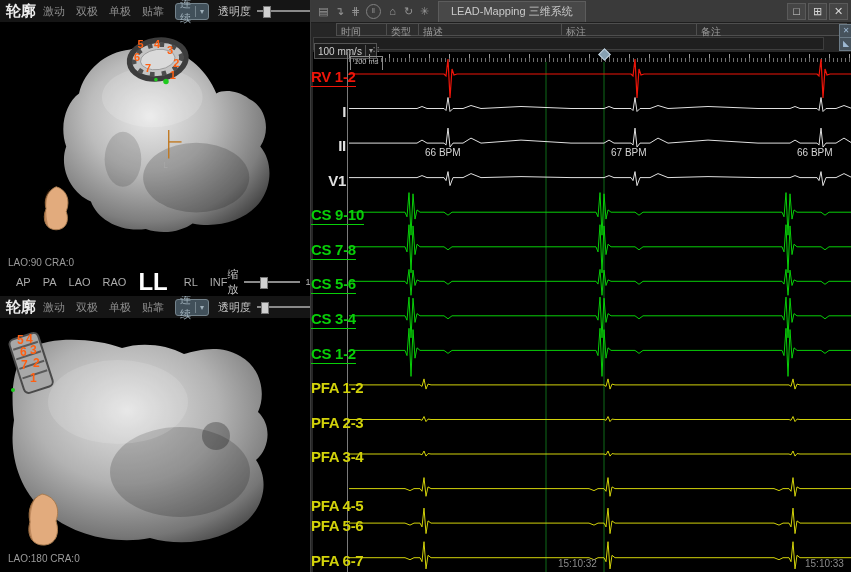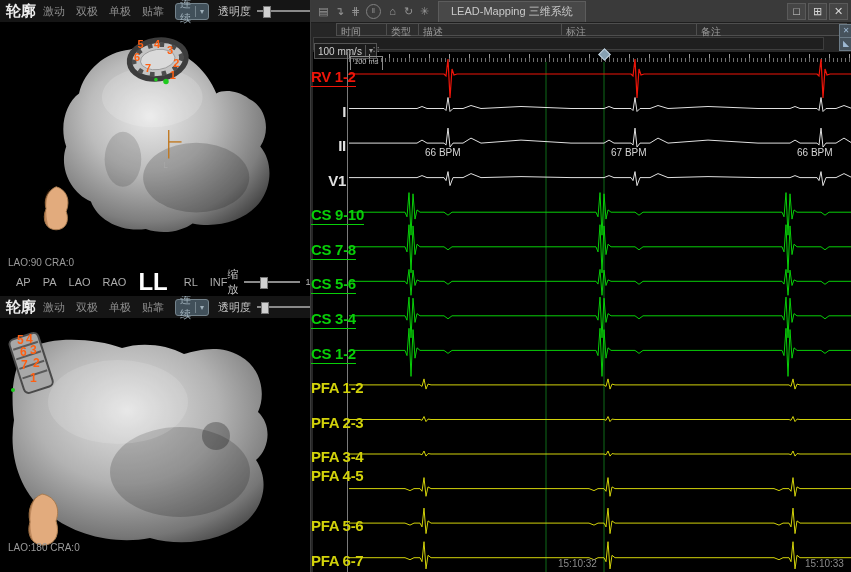--- a/index.html
+++ b/index.html
@@ -188,21 +188,21 @@
           <text x="20" y="356" class="enum">6</text>
           <text x="21" y="369" class="enum">7</text>
           <text x="33" y="367" class="enum">2</text>
           <text x="30" y="382" class="enum">1</text>
           <circle cx="13" cy="390" r="2" fill="#1ecb1e"></circle>
         </g>
       <path fill="#e2ab7d" stroke="#a97c50" stroke-width="1" d="M 42,494 C 32,498 27,510 30,522 C 26,536 33,546 45,545 C 56,544 60,533 56,521 C 61,507 54,496 42,494 Z"></path>
       <path fill="rgba(110,60,20,0.30)" d="M 36,497 C 30,507 28,528 34,543 C 29,536 26,530 30,522 C 27,511 31,500 36,497 Z"></path>
     </svg>
 
-    <div class="orient" style="top:246px;">LAO:180 CRA:0</div>
+    <div class="orient" style="top:257px;">LAO:180 CRA:0</div>
   </section>
 
   <div class="right">
     <div class="rtitle">
       <span id="ticons" style="display:flex;align-items:center;margin-left:4px;">
           <span class="ticon">▤</span>
           <span class="ticon">↴</span>
           <span class="ticon">⋕</span>
           <span class="ticon circ">‖</span>
           <span class="ticon">⌂</span>
@@ -270,21 +270,21 @@
         <div class="tracelabel" style="top: 137.1px; color: rgb(224, 224, 224);"><span>II</span></div>
         <div class="tracelabel" style="top: 171.65px; color: rgb(224, 224, 224);"><span>V1</span></div>
         <div class="tracelabel u" style="top: 206.2px; color: rgb(8, 207, 8);"><span>CS 9-10</span></div>
         <div class="tracelabel u" style="top: 240.75px; color: rgb(8, 207, 8);"><span>CS 7-8</span></div>
         <div class="tracelabel u" style="top: 275.3px; color: rgb(8, 207, 8);"><span>CS 5-6</span></div>
         <div class="tracelabel u" style="top: 309.85px; color: rgb(8, 207, 8);"><span>CS 3-4</span></div>
         <div class="tracelabel u" style="top: 345px; color: rgb(8, 207, 8);"><span>CS 1-2</span></div>
         <div class="tracelabel" style="top: 378.95px; color: rgb(210, 210, 10);"><span>PFA 1-2</span></div>
         <div class="tracelabel" style="top: 413.5px; color: rgb(210, 210, 10);"><span>PFA 2-3</span></div>
         <div class="tracelabel" style="top: 448.05px; color: rgb(210, 210, 10);"><span>PFA 3-4</span></div>
-        <div class="tracelabel" style="top: 467px; color: rgb(210, 210, 10);"><span>PFA 4-5</span></div>
+        <div class="tracelabel" style="top: 497px; color: rgb(210, 210, 10);"><span>PFA 4-5</span></div>
         <div class="tracelabel" style="top: 517.15px; color: rgb(210, 210, 10);"><span>PFA 5-6</span></div>
         <div class="tracelabel" style="top: 551.7px; color: rgb(210, 210, 10);"><span>PFA 6-7</span></div>
       </div>
     <div id="annos">
         <div class="bpm" style="left: 114px; top: 147px;">66 BPM</div>
         <div class="bpm" style="left: 300px; top: 147px;">67 BPM</div>
         <div class="bpm" style="left: 486px; top: 147px;">66 BPM</div>
         <div class="tstamp" style="left: 247px; top: 558px;">15:10:32</div>
         <div class="tstamp" style="left: 494px; top: 558px;">15:10:33</div>
       </div>

